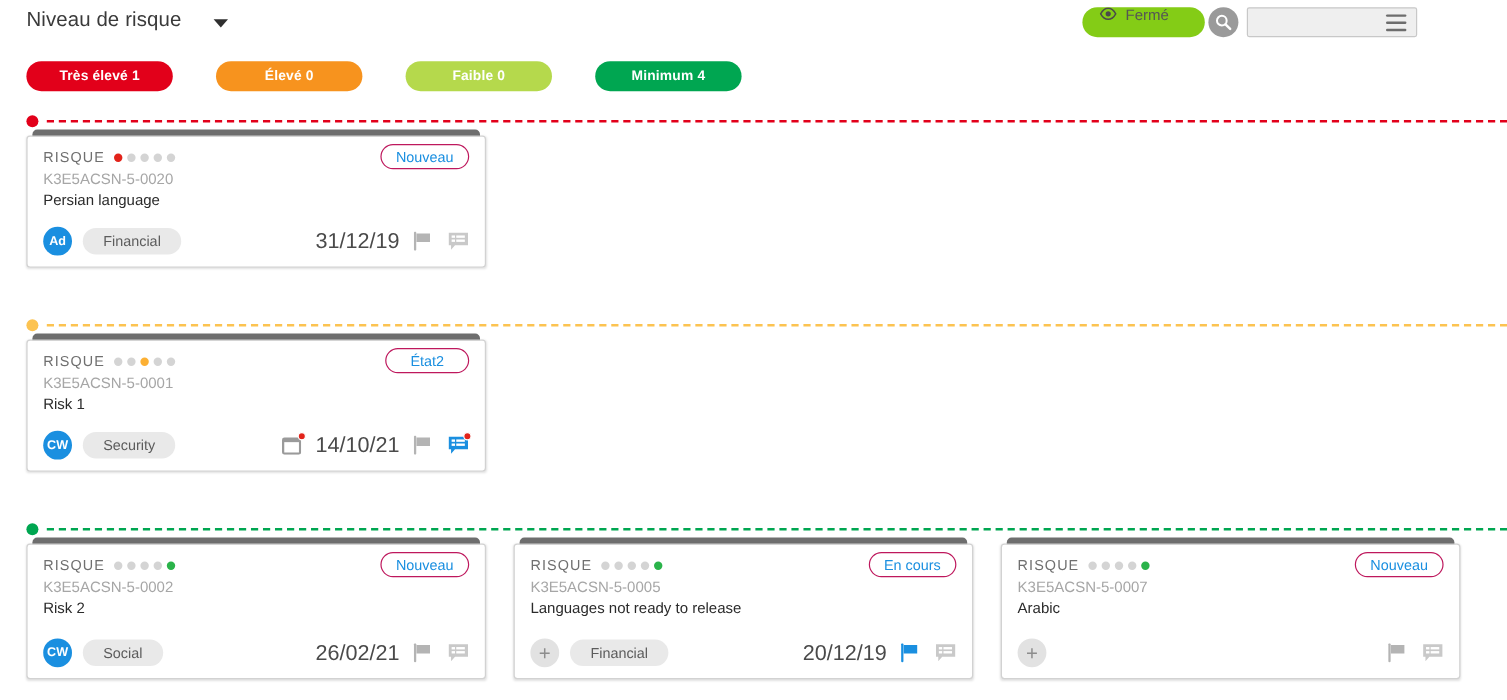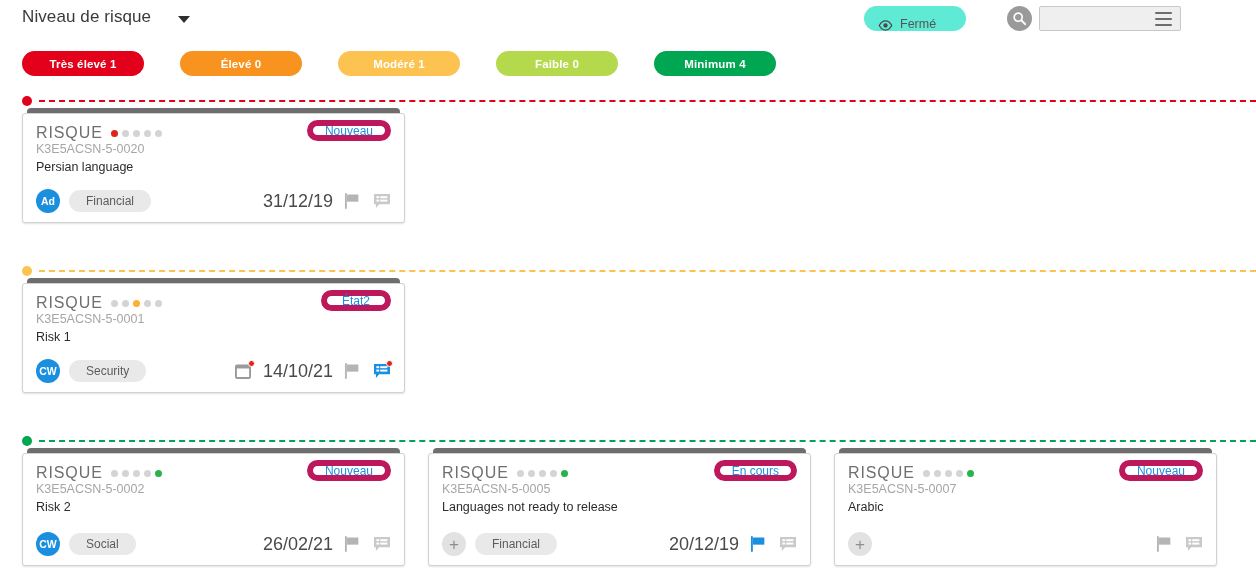--- a/index.html
+++ b/index.html
@@ -27,26 +27,26 @@
     position: absolute;
     left: 178px; top: 16px;
     width: 0; height: 0;
     border-left: 6px solid transparent;
     border-right: 6px solid transparent;
     border-top: 7px solid #2f2f2f;
   }
 
   .closed-pill {
     position: absolute;
-    left: 864px; top: 6px;
+    left: 902px; top: 6px;
     width: 102px; height: 25px;
-    background: #5eead4;
+    background: #84cc16;
     border-radius: 13px;
     display: flex;
-    align-items: flex-end;
+    align-items: flex-start;
     gap: 7px;
     padding-left: 14px;
   }
   .closed-pill .lbl {
     font-size: 12.5px;
     color: #555;
   }
   .eye-ic { display:block; }
 
   .search-ic {
@@ -139,33 +139,33 @@
     box-shadow: 0 1px 2px rgba(0,0,0,.12);
   }
   .card.tall { height: 113px; }
 
   .card-row1 {
     position: absolute;
     left: 13px; top: 10px;
     display: flex; align-items: center; gap: 8px;
   }
   .risque-lbl {
-    font-size: 16px;
+    font-size: 12px;
     color: #6f6f6f;
     letter-spacing: .9px;
   }
   .dots { display: flex; gap: 4px; align-items: center; }
   .dots i { width: 7px; height: 7px; border-radius: 50%; background: #d4d4d4; display:block; }
 
   .status-chip {
     position: absolute;
     right: 13px; top: 6px;
     min-width: 70px; height: 21px;
     padding: 0 12px;
-    border: 6px solid #be185d;
+    border: 1px solid #be185d;
     border-radius: 11px;
     color: #1a8fe0;
     font-size: 12px;
     display: flex; align-items: center; justify-content: center;
     background: #fff;
     cursor: pointer;
   }
 
   .card-ref {
     position: absolute;
@@ -255,21 +255,20 @@
       <span></span>
         <span></span>
         <span></span>
     </span>
   </div>
 </div>
 
 <div class="levels" id="levels">
     <div class="level-pill" style="background: rgb(226, 0, 26);">Très élevé 1</div>
     <div class="level-pill" style="background: rgb(247, 147, 30);">Élevé 0</div>
-    <div class="level-pill" style="background: rgb(252, 195, 81);">Modéré 1</div>
     <div class="level-pill" style="background: rgb(181, 217, 76);">Faible 0</div>
     <div class="level-pill" style="background: rgb(0, 166, 81);">Minimum 4</div>
   </div>
 
 <div id="sections">
     <div class="section" style="top: 95px;">
       <div class="sep">
         <span class="dot" style="background:#e2001a"></span>
         <span class="line" style="border-color:#e2001a"></span>
       </div>

